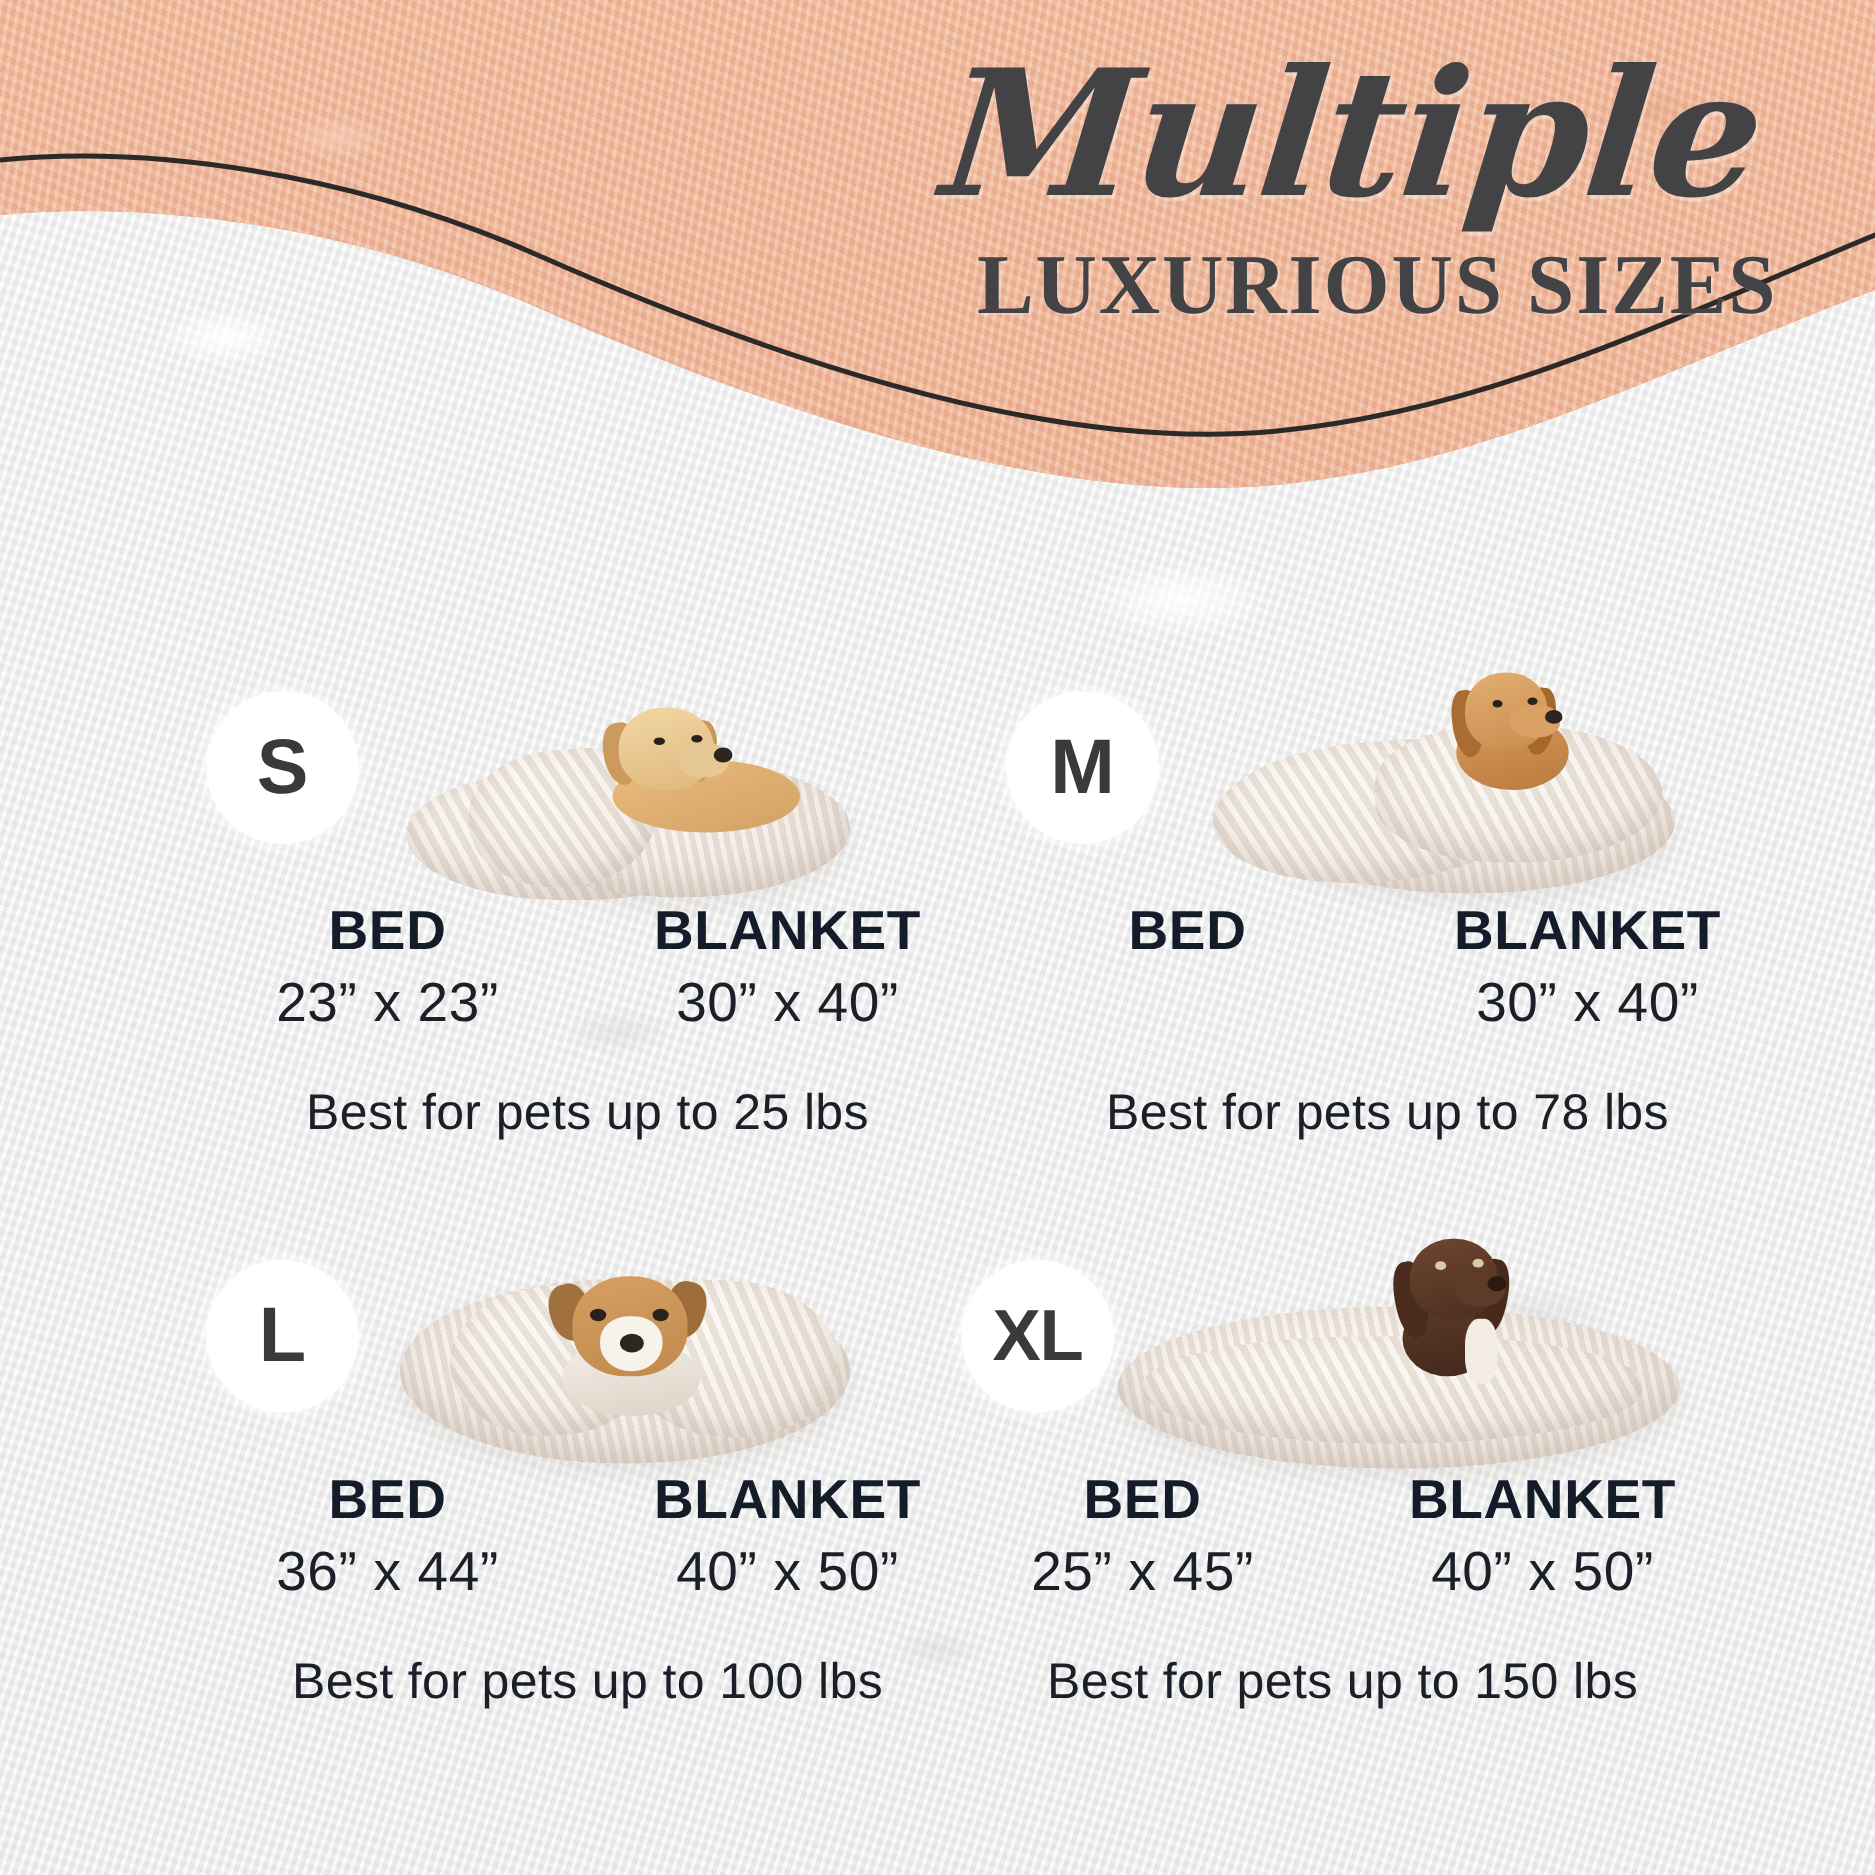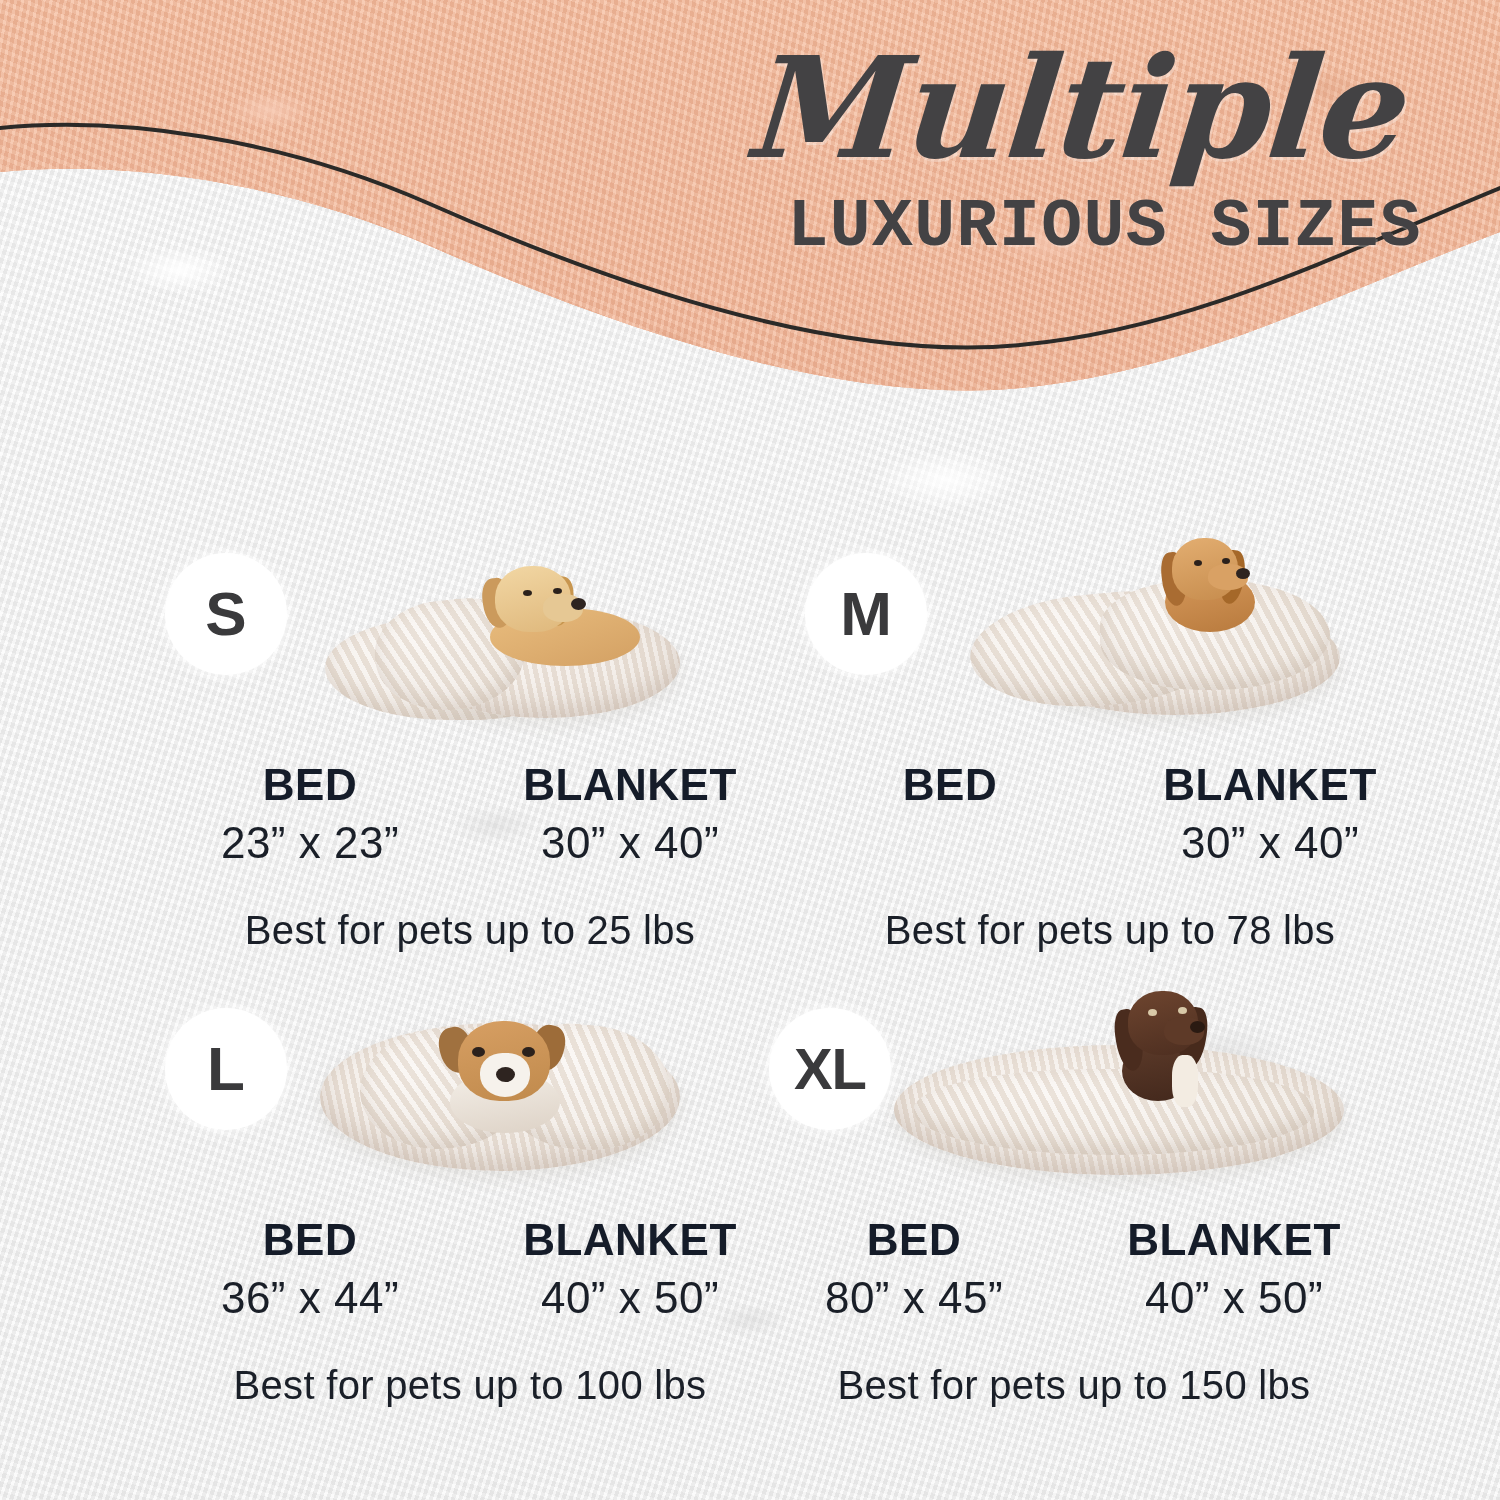--- a/index.html
+++ b/index.html
@@ -53,21 +53,21 @@
     font-family:"DejaVu Serif", serif;
     font-style:italic;font-weight:700;
     font-size:140px;line-height:1.0;
     color:#434244;
     letter-spacing:-2px;
     transform:skewX(-6deg);
     text-shadow:2px 3px 0 rgba(255,255,255,.30);
     padding-right:14px;
   }
   .sub{
-    font-family:Liberation Mono, monospace;
+    font-family:Liberation Serif, serif;
     font-weight:700;font-size:68px;letter-spacing:1.5px;
     color:#434244;margin-top:10px;
     text-shadow:2px 2px 0 rgba(255,255,255,.25);
   }
 
   
   .panel{position:absolute;width:640px;height:420px;}
   .p-s {left:150px; top:540px;}
   .p-m {left:790px; top:540px;}
   .p-l {left:150px; top:995px;}
@@ -105,21 +105,21 @@
   }
   .dog{position:absolute;}
   .dog .head{position:absolute;border-radius:48% 48% 45% 45%;}
   .dog .muzzle{position:absolute;border-radius:45%;}
   .dog .ear{position:absolute;border-radius:50% 50% 60% 60%;}
   .dog .nose{position:absolute;border-radius:50%;background:#2e2420;}
   .dog .eye{position:absolute;border-radius:50%;background:#2b211c;}
   .dog .body{position:absolute;border-radius:50%;}
 
   
-  .rows{position:absolute;left:0;top:182px;width:640px;margin-top:40px;}
+  .rows{position:absolute;left:0;top:182px;width:640px;}
   .row1{display:flex;}
   .col{width:50%;text-align:center;}
   .lbl{
     font-family:"Liberation Sans", sans-serif;
     font-weight:700;font-size:44px;color:#151c29;letter-spacing:.5px;
     line-height:1.05;
   }
   .dim{
     font-family:"Liberation Sans", sans-serif;
     font-weight:300;font-size:44px;color:#1a1f28;letter-spacing:.5px;
@@ -267,21 +267,21 @@
         <div class="nose" style="left:306px;top:36px;width:15px;height:12px;background:#2a1a12;"></div>
         <div class="eye" style="left:264px;top:24px;width:9px;height:7px;background:#d8c9a8;"></div>
         <div class="eye" style="left:294px;top:22px;width:9px;height:7px;background:#d8c9a8;"></div>
         <div class="body" style="left:288px;top:70px;width:26px;height:52px;background:#f3ece2;border-radius:40%;"></div>
       </div>
     </div>
     <div class="rows">
       <div class="row1">
         <div class="col">
           <div class="lbl">BED</div>
-          <div class="dim">80” x 45”</div>
+          <div class="dim">25” x 45”</div>
         </div>
         <div class="col">
           <div class="lbl">BLANKET</div>
           <div class="dim">40” x 50”</div>
         </div>
       </div>
       <div class="best">Best for pets up to 150 lbs</div>
     </div>
   </div>
 

